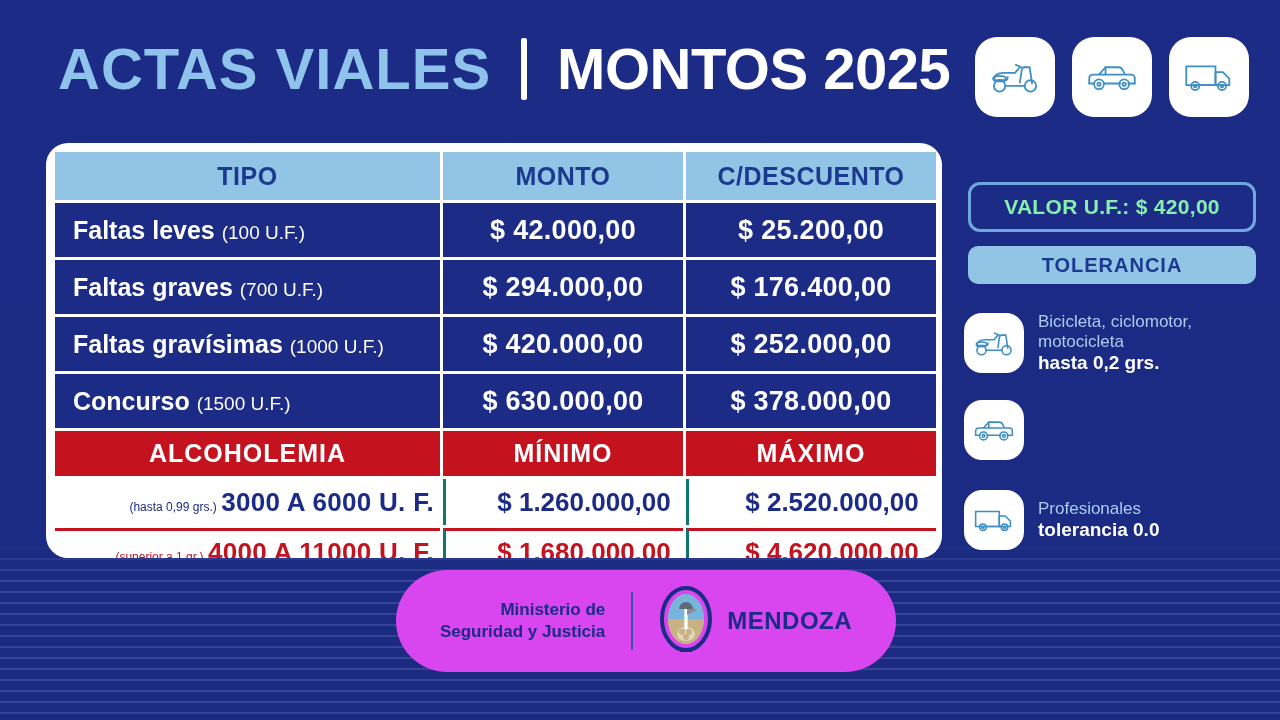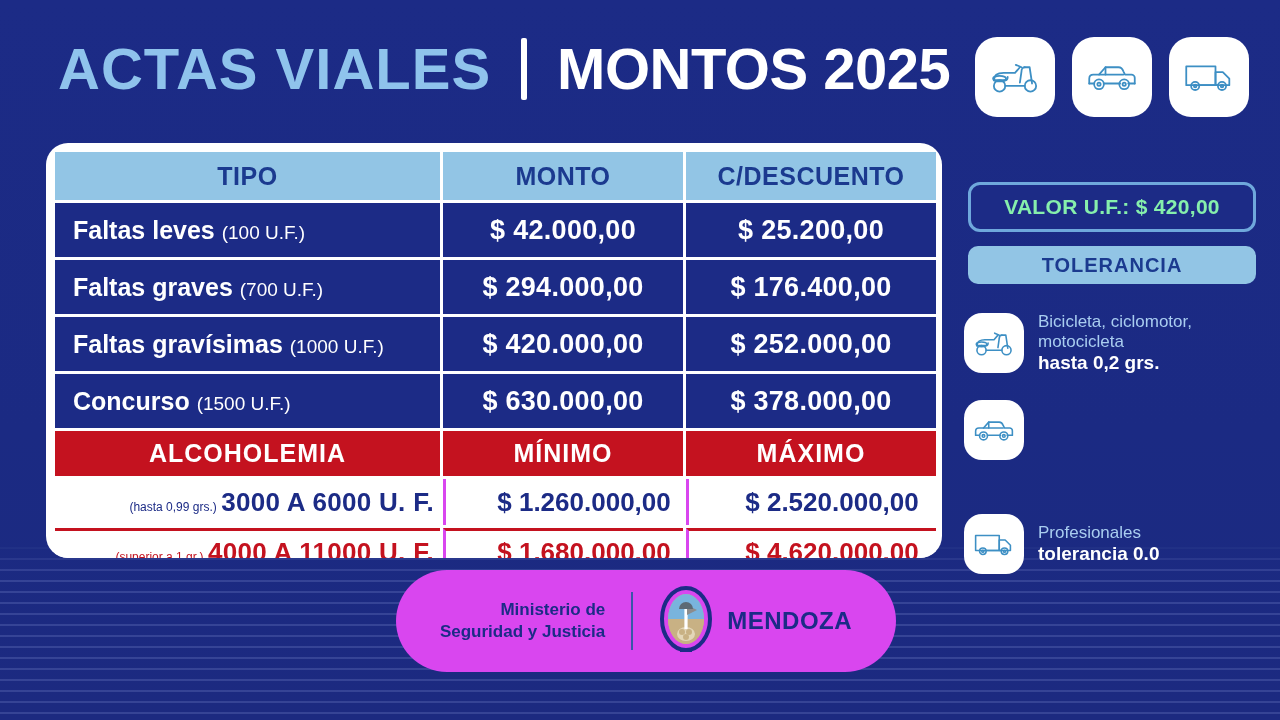--- a/index.html
+++ b/index.html
@@ -109,42 +109,42 @@
     text-align:right; padding-right:6px; white-space:nowrap;
   }
   .alc-label .small{ font-size:12px; font-weight:normal; }
   .alc-label .big{ font-size:26px; font-weight:bold; letter-spacing:0.3px; }
   .navy-txt{ color:#1c2b86; }
   .red-txt{ color:#c4121f; }
   .alc-amount{
     text-align:center; font-size:26px; font-weight:bold; white-space:nowrap;
   }
   .sep-red{ border-top:3px solid #c4121f; }
-  .vline-red{ border-left:3px solid #d946ef;padding-left:39px; }
+  .vline-red{ border-left:3px solid #0f766e;padding-left:39px; }
 
   
   #valor-box{
     position:absolute; left:968px; top:182px; width:288px; height:50px;
     background:#1c2b86; border:3px solid #6fa8dc; border-radius:12px;
     display:flex; align-items:center; justify-content:center;
     color:#86efac; font-size:21px; font-weight:bold; letter-spacing:0.3px;
   }
   #tolerancia-box{
     position:absolute; left:968px; top:246px; width:288px; height:38px;
     background:#92c5e5; border-radius:10px;
     display:flex; align-items:center; justify-content:center;
     color:#1b3a8f; font-size:20px; font-weight:bold; letter-spacing:1px;
   }
   .tol-item{
     position:absolute; left:964px; width:300px;
     display:flex; align-items:center; gap:14px;
   }
   #tol-1{ top:312px; }
   #tol-2{ top:400px; }
-  #tol-3{ top:514px; }
+  #tol-3{ top:490px; }
   .tol-icon{
     width:60px; height:60px; min-width:60px; border-radius:18px; background:#ffffff;
     display:flex; align-items:center; justify-content:center;
   }
   .tol-icon svg{ width:42px; height:32px; }
   .tol-text{ line-height:1.18; }
   .tol-cat{ color:#a9cdf0; font-size:17px; }
   .tol-val{ color:#ffffff; font-size:19px; font-weight:bold; }
 
   

